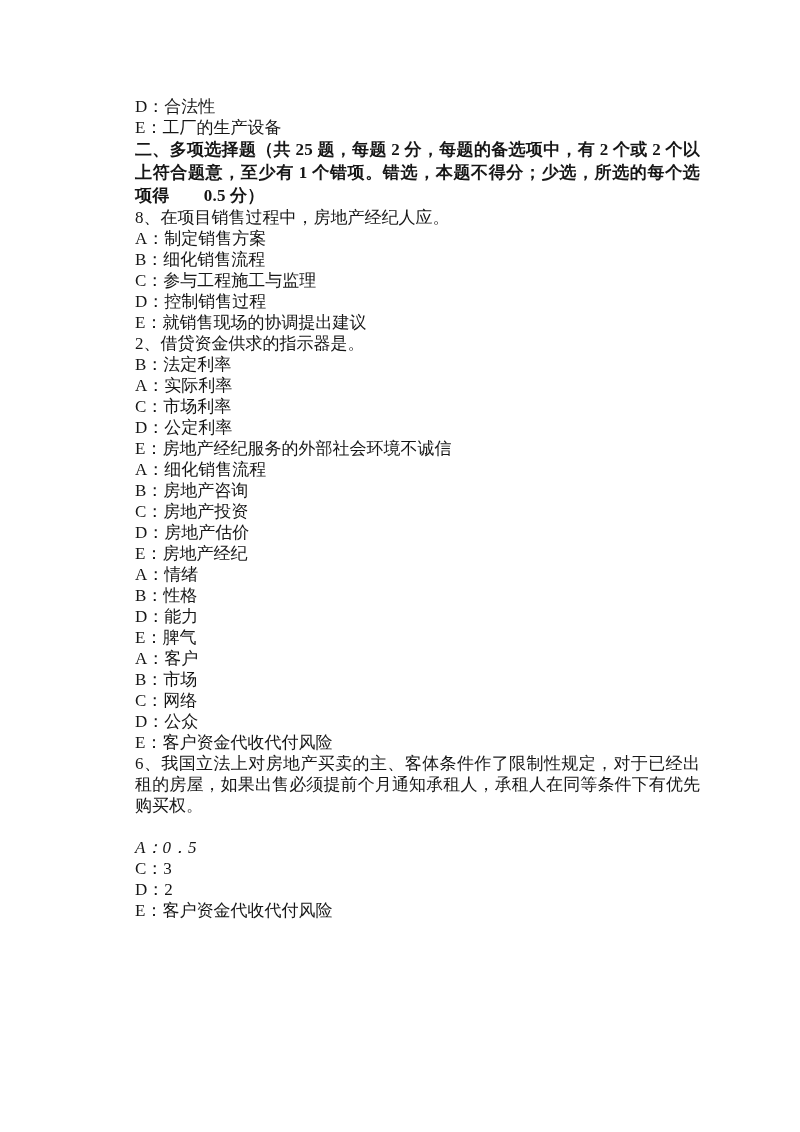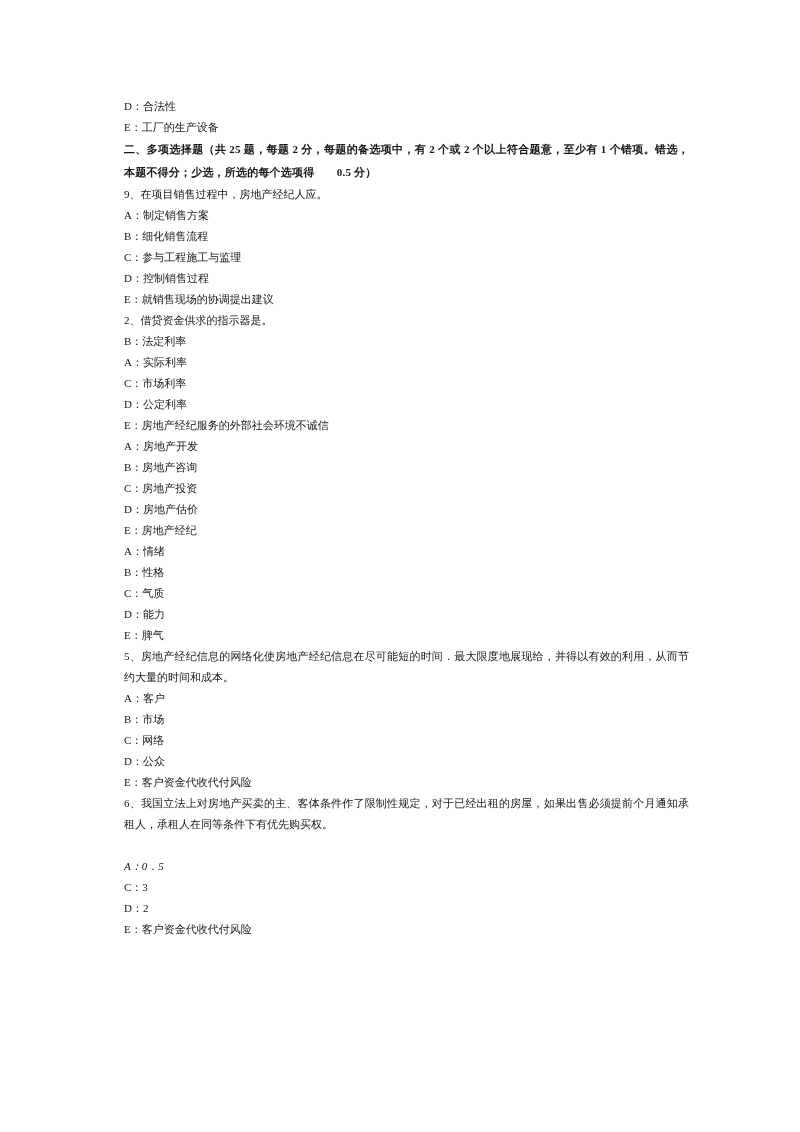--- a/index.html
+++ b/index.html
@@ -9,24 +9,24 @@
   }
   body {
     width: 800px;
     height: 1132px;
     position: relative;
     font-family: "Liberation Serif", "DejaVu Serif", serif;
     color: #161616;
   }
   .doc {
     position: absolute;
-    left: 124px;
+    left: 135px;
     top: 96px;
     width: 565px;
-    font-size: 11px;
+    font-size: 17px;
     line-height: 21px;
     text-align: justify;
   }
   .doc p {
     margin: 0;
     padding: 0;
   }
   .section-header {
     font-weight: 700;
     line-height: 23px;
@@ -44,47 +44,45 @@
 </head>
 <body>
 
 <div class="doc">
 
   <p class="opt">D：合法性</p>
   <p class="opt">E：工厂的生产设备</p>
 
   <p class="section-header">二、多项选择题（共 25 题，每题 2 分，每题的备选项中，有 2 个或 2 个以上符合题意，至少有 1 个错项。错选，本题不得分；少选，所选的每个选项得　　0.5 分）</p>
 
-  <p class="q">9、在项目销售过程中，房地产经纪人应。</p>
+  <p class="q">8、在项目销售过程中，房地产经纪人应。</p>
   <p class="opt">A：制定销售方案</p>
   <p class="opt">B：细化销售流程</p>
   <p class="opt">C：参与工程施工与监理</p>
   <p class="opt">D：控制销售过程</p>
   <p class="opt">E：就销售现场的协调提出建议</p>
 
   <p class="q">2、借贷资金供求的指示器是。</p>
   <p class="opt">B：法定利率</p>
   <p class="opt">A：实际利率</p>
   <p class="opt">C：市场利率</p>
   <p class="opt">D：公定利率</p>
   <p class="opt">E：房地产经纪服务的外部社会环境不诚信</p>
 
-  <p class="opt">A：房地产开发</p>
+  <p class="opt">A：细化销售流程</p>
   <p class="opt">B：房地产咨询</p>
   <p class="opt">C：房地产投资</p>
   <p class="opt">D：房地产估价</p>
   <p class="opt">E：房地产经纪</p>
 
   <p class="opt">A：情绪</p>
   <p class="opt">B：性格</p>
-  <p class="opt">C：气质</p>
   <p class="opt">D：能力</p>
   <p class="opt">E：脾气</p>
 
-  <p class="q">5、房地产经纪信息的网络化使房地产经纪信息在尽可能短的时间．最大限度地展现给，并得以有效的利用，从而节约大量的时间和成本。</p>
   <p class="opt">A：客户</p>
   <p class="opt">B：市场</p>
   <p class="opt">C：网络</p>
   <p class="opt">D：公众</p>
   <p class="opt">E：客户资金代收代付风险</p>
 
   <p class="q">6、我国立法上对房地产买卖的主、客体条件作了限制性规定，对于已经出租的房屋，如果出售必须提前个月通知承租人，承租人在同等条件下有优先购买权。</p>
   <p class="opt gap-top">A：0．5</p>
   <p class="opt">C：3</p>
   <p class="opt">D：2</p>

